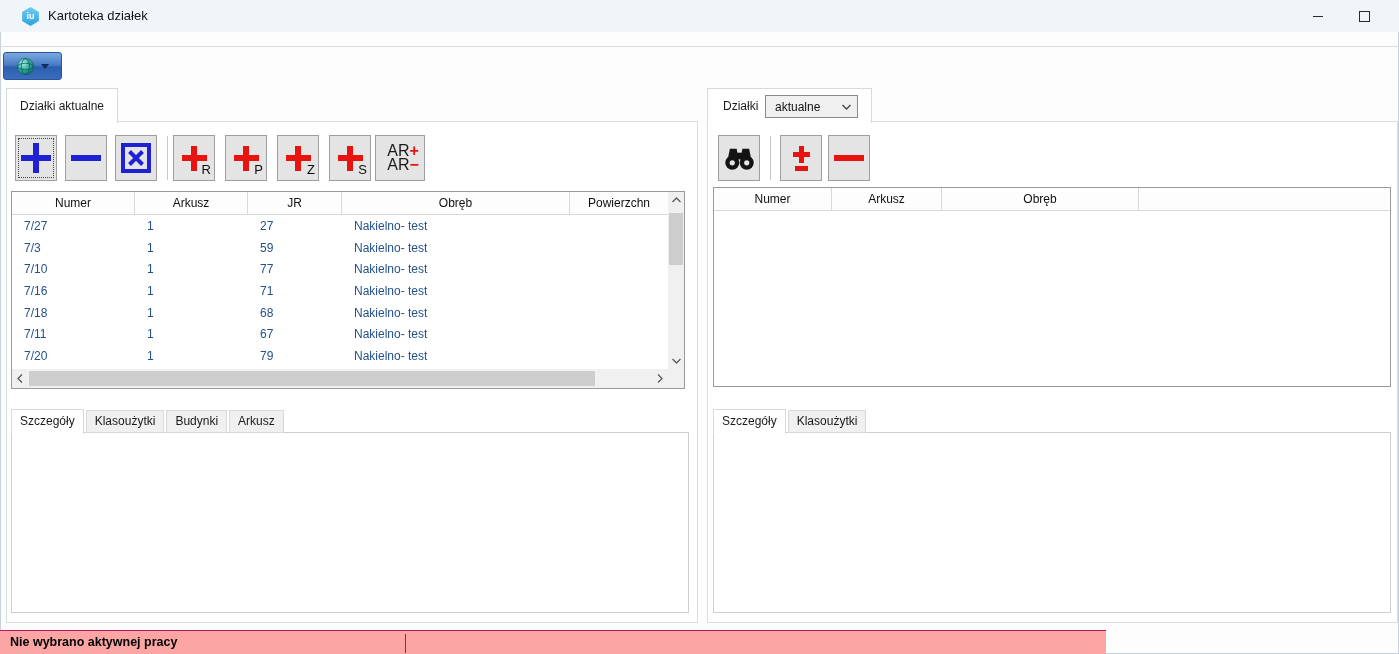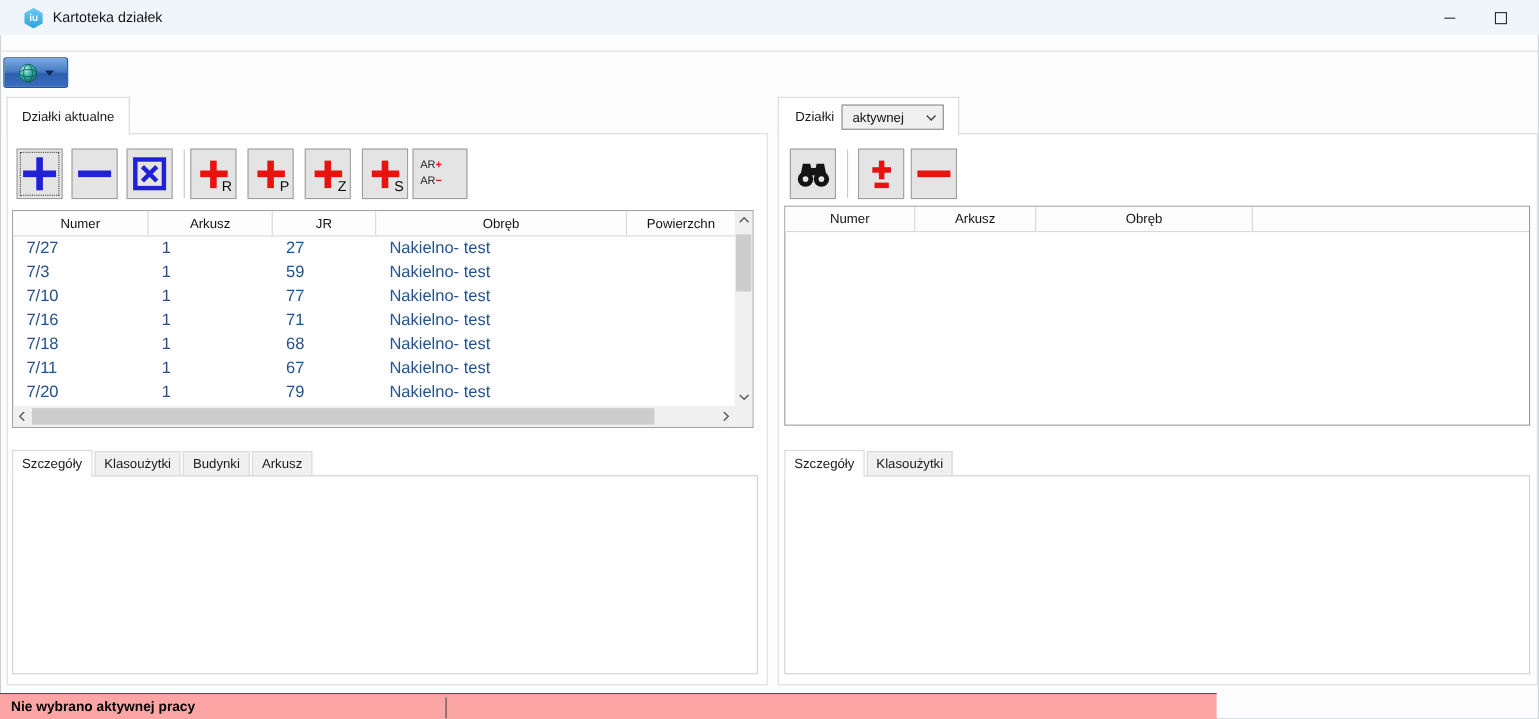--- a/index.html
+++ b/index.html
@@ -48,29 +48,29 @@
   .p30{width:30px;height:30px;}
   .p24{width:25px;height:25px;}
   .p18{width:17px;height:17px;}
   .p18::before{height:5px;margin-top:-2.5px;}
   .p18::after{width:5px;margin-left:-2.5px;}
   .minus30{width:30px;height:6px;background:currentColor;display:block;}
   .minus13{width:13px;height:5px;background:currentColor;display:block;}
   .blue{color:#2020d4;}
   .red{color:#e8130f;}
   .corner-letter{position:absolute;right:3px;bottom:3px;font-size:13px;color:#0c0c0c;}
-  .ar-btn{width:50px;font-size:10px;line-height:14px;align-items:flex-start;padding-left:6px;box-sizing:border-box;}
+  .ar-btn{width:50px;font-size:16px;line-height:14px;align-items:center;padding-left:6px;box-sizing:border-box;}
   .ar-sign{color:#e8130f;font-weight:bold;}
   
   .dtable{position:absolute;background:#fff;border:1px solid #9a9a9a;box-sizing:border-box;}
   .thead{position:absolute;left:0;top:0;height:22px;display:flex;border-bottom:1px solid #d9d9d9;background:#fdfdfd;}
   .th{box-sizing:border-box;border-right:1px solid #d9d9d9;display:flex;align-items:center;justify-content:center;
       font-size:12px;color:#111;overflow:hidden;white-space:nowrap;}
   .th:last-child{border-right:none;}
-  .trow{position:absolute;left:0;display:flex;height:21.7px;align-items:center;color:#24518c;font-size:15px;}
+  .trow{position:absolute;left:0;display:flex;height:21.7px;align-items:center;color:#24518c;font-size:12px;}
   .td{box-sizing:border-box;padding-left:12px;overflow:hidden;white-space:nowrap;}
   
   .vscroll{position:absolute;right:0;top:0;width:16px;background:#f0f0f0;}
   .hscroll{position:absolute;left:0;bottom:0;height:19px;background:#f0f0f0;}
   .sb-corner{position:absolute;right:0;bottom:0;width:16px;height:19px;background:#f0f0f0;}
   .sb-btn{position:absolute;display:flex;align-items:center;justify-content:center;}
   .vthumb{position:absolute;left:1px;width:14px;background:#cdcdcd;}
   .hthumb{position:absolute;top:2px;height:15px;background:#cdcdcd;}
   
   .dtabs{position:absolute;display:flex;align-items:flex-end;z-index:2;}
@@ -254,21 +254,21 @@
     <div class="dtab">Klasoużytki</div>
     <div class="dtab">Budynki</div>
     <div class="dtab">Arkusz</div>
   </div>
   <div class="dbox" style="left:4px;top:310px;width:678px;height:181px;"></div>
 </div>
 
 <div class="top-tab" style="left:707px;top:88px;width:163px;height:34px;justify-content:flex-start;">
   <span style="margin-left:15px;">Działki</span>
   <div class="combo">
-    <span>aktywnej</span>
+    <span>aktualne</span>
     <svg width="9" height="6" viewBox="0 0 9 6">
         <path d="M0.5 1 L4.5 5 L8.5 1" stroke="#444" stroke-width="1.3" fill="none"></path>
       </svg>
   </div>
 </div>
 <div class="gbox" style="left:707px;top:121px;width:689px;height:500px;">
 
   <div class="tbtn" style="left:10px;top:13px;">
     <svg width="31" height="26" viewBox="0 0 32 27">
       <path d="M6 4 h7 l2 10 h-11 z" fill="#141414"></path>

